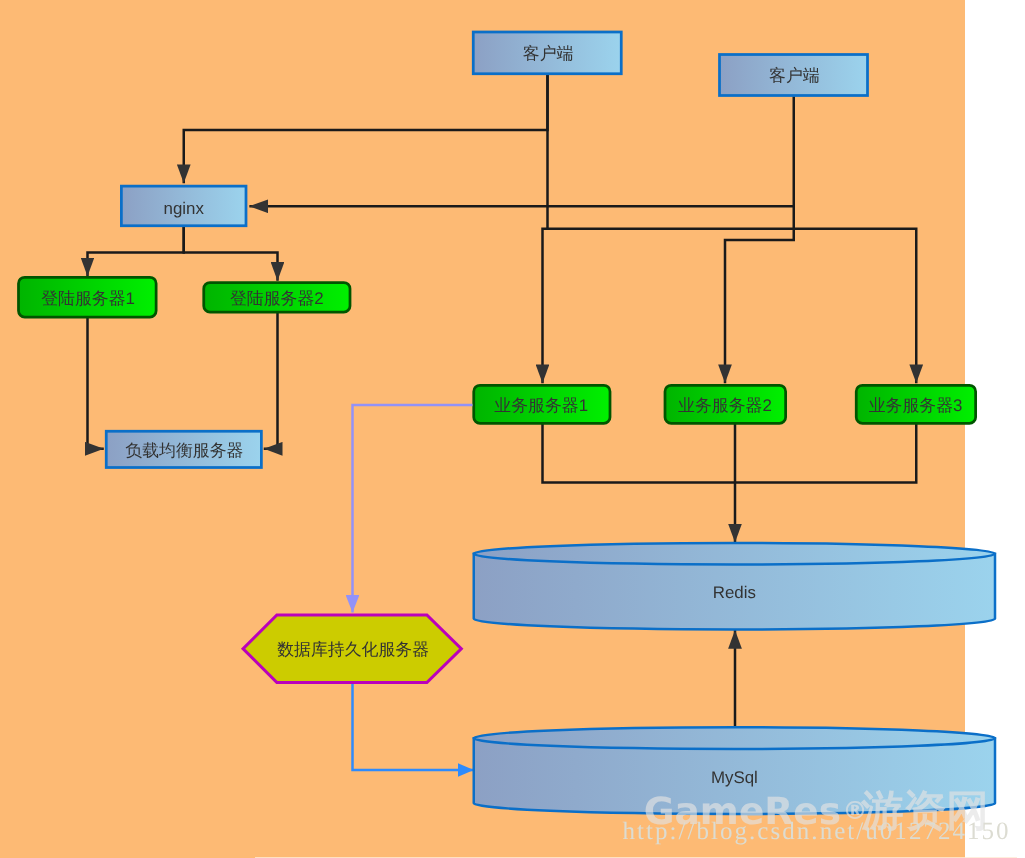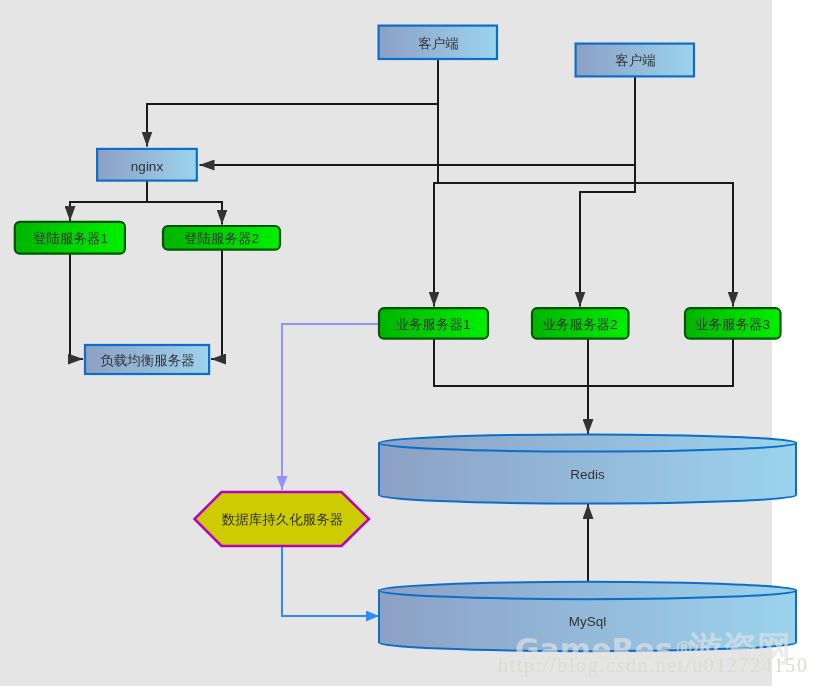--- a/index.html
+++ b/index.html
@@ -1,19 +1,19 @@
 <!DOCTYPE html>
 <html><head>
 <meta charset="utf-8">
 <title>Architecture Diagram</title>
 <style>
   html,body{margin:0;padding:0;background:#ffffff;}
   body{width:820px;height:686px;overflow:hidden;
        font-family:"Liberation Sans",sans-serif;}
-  #canvas{position:relative;width:772px;height:686px;background:#e5e5e5;}
+  #canvas{position:relative;width:772px;height:686px;background:#fdba74;}
   #gfx{position:absolute;left:0;top:0;display:block;}
   text{font-family:"Liberation Sans",sans-serif;}
   .node-label{font-size:13.5px;fill:#333333;text-anchor:middle;}
   .wm-brand{font-family:"DejaVu Sans",sans-serif;font-weight:bold;
             fill:#E2E2E2;fill-opacity:0.66;}
   .wm-brand-cn{font-family:"DejaVu Sans",sans-serif;font-weight:900;
             fill:#E2E2E2;fill-opacity:0.66;}
   .wm-url{font-family:"Liberation Serif",serif;fill:#dcdcd2;letter-spacing:1.63px;}
 </style>
 </head>

